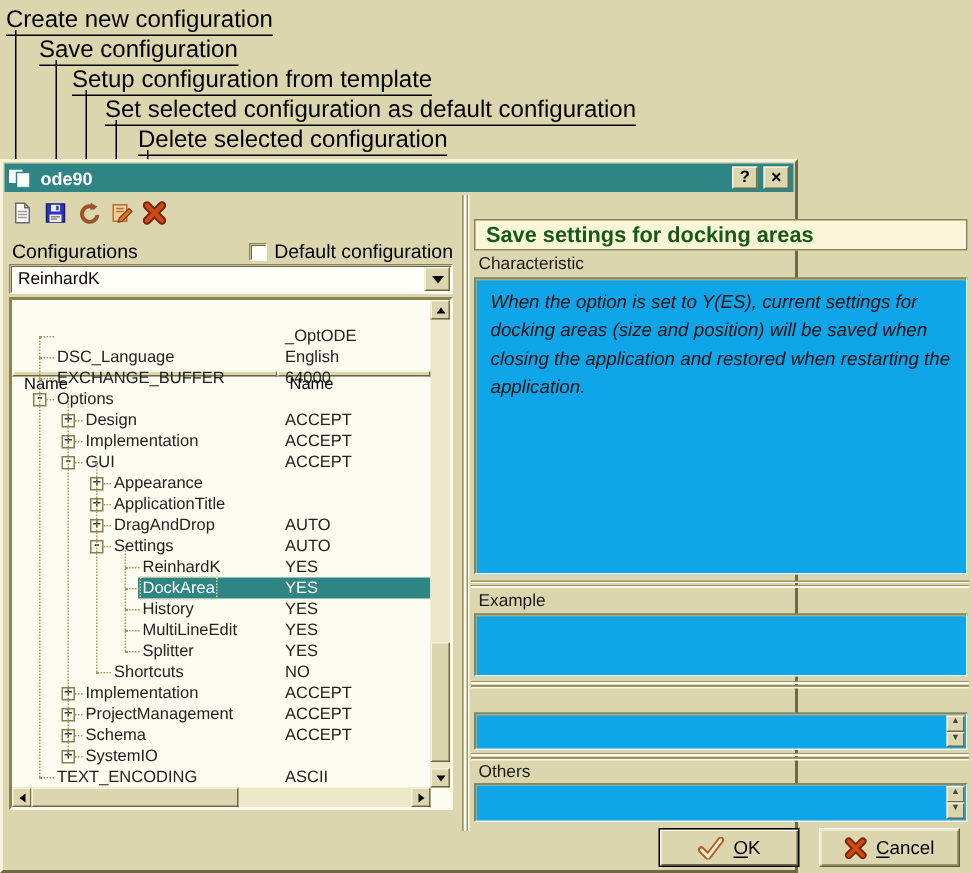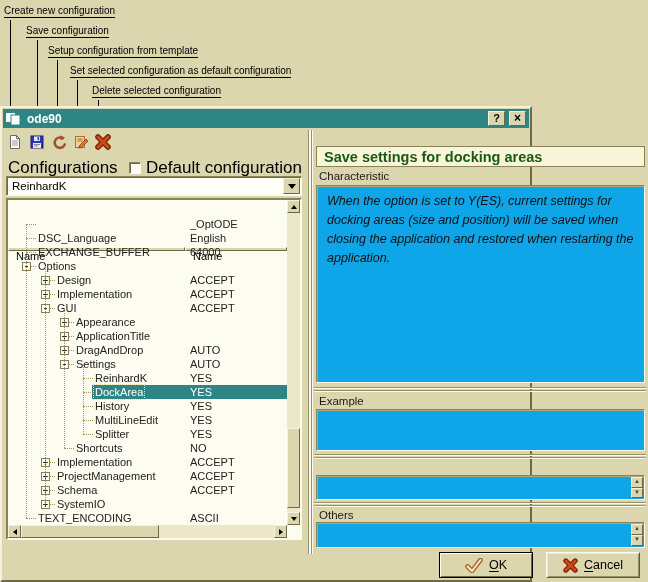--- a/index.html
+++ b/index.html
@@ -2,21 +2,21 @@
 <html><head>
 <meta charset="utf-8">
 <style>
   * { box-sizing: border-box; margin: 0; padding: 0; }
   html,body { width:648px; height:582px; }
   body {
     position:relative; background:#dcd6ae; overflow:hidden;
     font-family:"Liberation Sans", sans-serif; color:#000;
   }
   
-  .ann-label { position:absolute; font-size:10px; white-space:nowrap; }
+  .ann-label { position:absolute; font-size:16px; white-space:nowrap; }
   .ann-label span { border-bottom:1px solid #000; padding-bottom:1px; }
   .ann-line { position:absolute; width:1px; background:#000; }
   #ann1{left:4px;top:5px}   #ln1{left:10px;top:20px;height:112px}
   #ann2{left:26px;top:25px} #ln2{left:37px;top:40px;height:92px}
   #ann3{left:48px;top:45px} #ln3{left:57px;top:60px;height:72px}
   #ann4{left:70px;top:65px} #ln4{left:77px;top:80px;height:52px}
   #ann5{left:92px;top:85px} #ln5{left:98px;top:100px;height:32px}
   
   #window {
     position:absolute; left:0; top:106px; width:532px; height:476px;
@@ -35,21 +35,21 @@
     border:1px solid; border-color:#f5f1dd #6e6847 #6e6847 #f5f1dd;
   }
   .tbtn.help { margin-left:auto; }
   .tbtn.close { font-size:12px; line-height:12px; }
   
   .toolbar { position:absolute; left:0; top:21px; width:300px; height:27px; }
   .tool { position:absolute; top:3px; width:20px; height:20px; padding:2px; }
   #tool1{left:3px} #tool2{left:25px} #tool3{left:47px} #tool4{left:69px} #tool5{left:91px}
   
   .confrow { position:absolute; left:6px; top:52px; width:294px; height:15px;
-    display:flex; align-items:center; font-size:17px; }
+    display:flex; align-items:center; font-size:13px; }
   .chk { width:12px; height:12px; background:#fffef8; margin-left:auto; margin-right:5px;
     border:1px solid; border-color:#8a8356 #fdfbee #fdfbee #8a8356;
     box-shadow:inset 1px 1px 0 #6e6847; }
   .combo { position:absolute; left:4px; top:68px; width:296px; height:20px;
     background:#fffef8; display:flex; align-items:center;
     border:1px solid; border-color:#8a8356 #fdfbee #fdfbee #8a8356;
     box-shadow:inset 1px 1px 0 #6e6847; }
   .combo .cval { font-size:11.5px; padding-left:5px; flex:1; }
   .combo .carrow { width:17px; height:16px; margin-right:1px; background:#dcd6ae;
     border:1px solid; border-color:#f5f1dd #6e6847 #6e6847 #f5f1dd;

